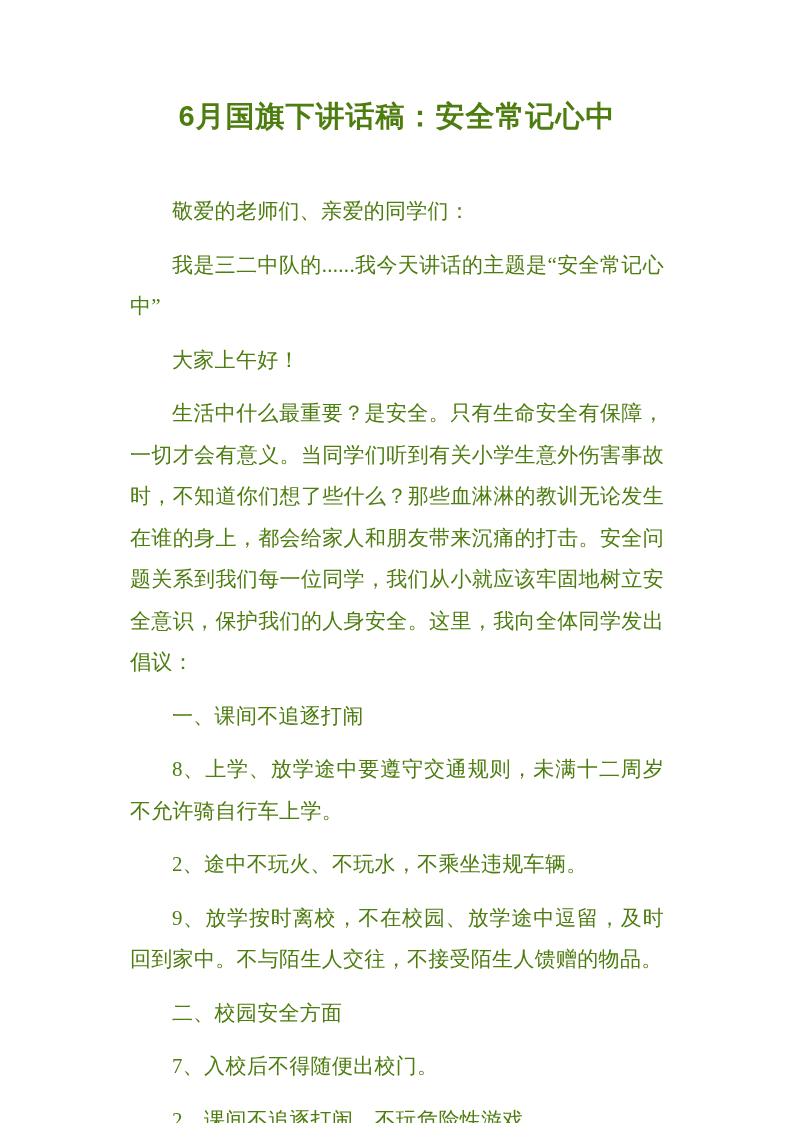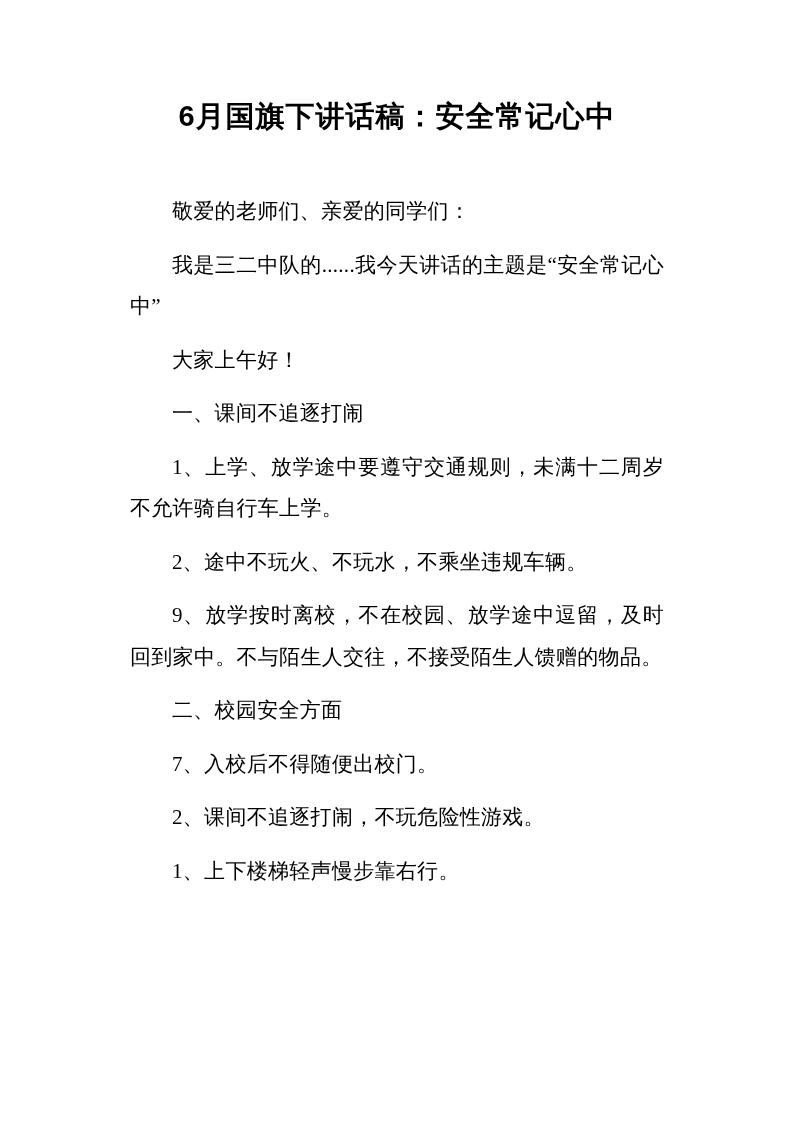--- a/index.html
+++ b/index.html
@@ -6,21 +6,21 @@
     margin: 0;
     padding: 0;
     background: #ffffff;
   }
   .page {
     position: relative;
     width: 794px;
     height: 1123px;
     margin: 0 auto;
     background: #ffffff;
-    color: #000000;
+    color: #4d7c0f;
     box-sizing: border-box;
     padding: 96px 118px 0 118px;
     overflow: hidden;
     font-family: "Liberation Serif", "DejaVu Serif", serif;
   }
   .doc-title {
     margin: 0 0 55px 0;
     font-family: "Liberation Sans", "DejaVu Sans", sans-serif;
     font-weight: bold;
     font-size: 29px;
@@ -41,22 +41,23 @@
 </style>
 </head>
 <body>
 
 <div class="page">
   <h1 class="doc-title">6月国旗下讲话稿：安全常记心中</h1>
   <div class="doc-body">
       <p>敬爱的老师们、亲爱的同学们：</p>
       <p>我是三二中队的......我今天讲话的主题是“安全常记心中”</p>
       <p>大家上午好！</p>
+      <p>生活中什么最重要？是安全。只有生命安全有保障，一切才会有意义。当同学们听到有关小学生意外伤害事故时，不知道你们想了些什么？那些血淋淋的教训无论发生在谁的身上，都会给家人和朋友带来沉痛的打击。安全问题关系到我们每一位同学，我们从小就应该牢固地树立安全意识，保护我们的人身安全。这里，我向全体同学发出倡议：</p>
       <p>一、课间不追逐打闹</p>
-      <p>1、上学、放学途中要遵守交通规则，未满十二周岁不允许骑自行车上学。</p>
+      <p>8、上学、放学途中要遵守交通规则，未满十二周岁不允许骑自行车上学。</p>
       <p>2、途中不玩火、不玩水，不乘坐违规车辆。</p>
       <p>9、放学按时离校，不在校园、放学途中逗留，及时回到家中。不与陌生人交往，不接受陌生人馈赠的物品。</p>
       <p>二、校园安全方面</p>
       <p>7、入校后不得随便出校门。</p>
       <p>2、课间不追逐打闹，不玩危险性游戏。</p>
       <p>1、上下楼梯轻声慢步靠右行。</p>
     </div>
 </div>
 
 </body></html>

